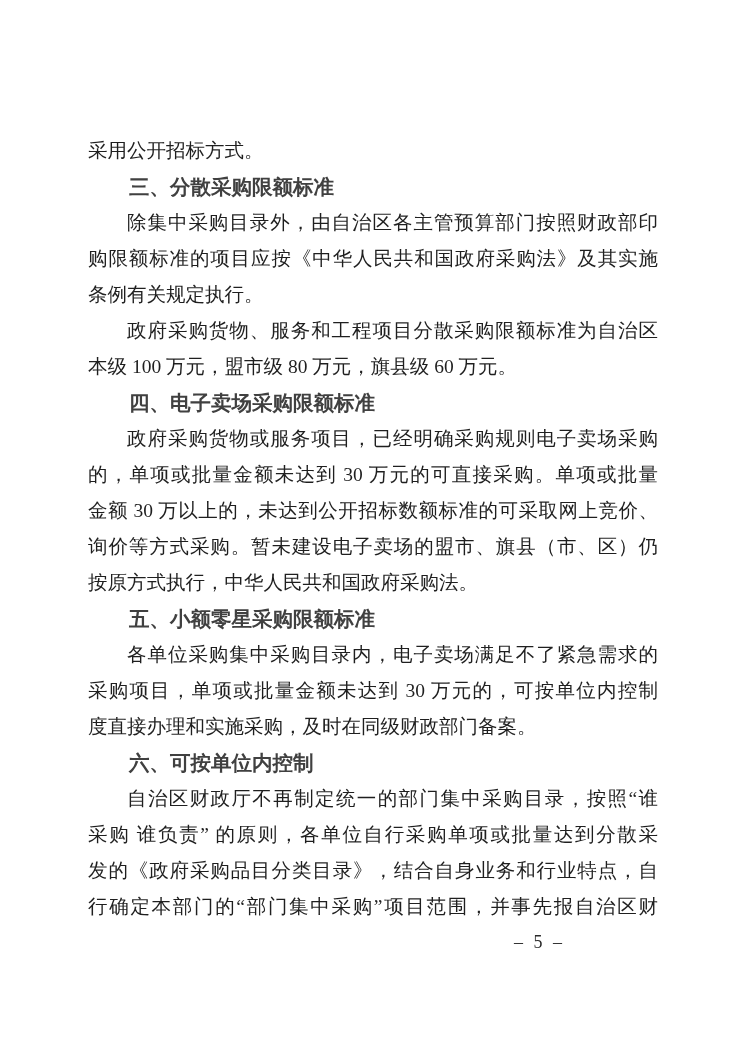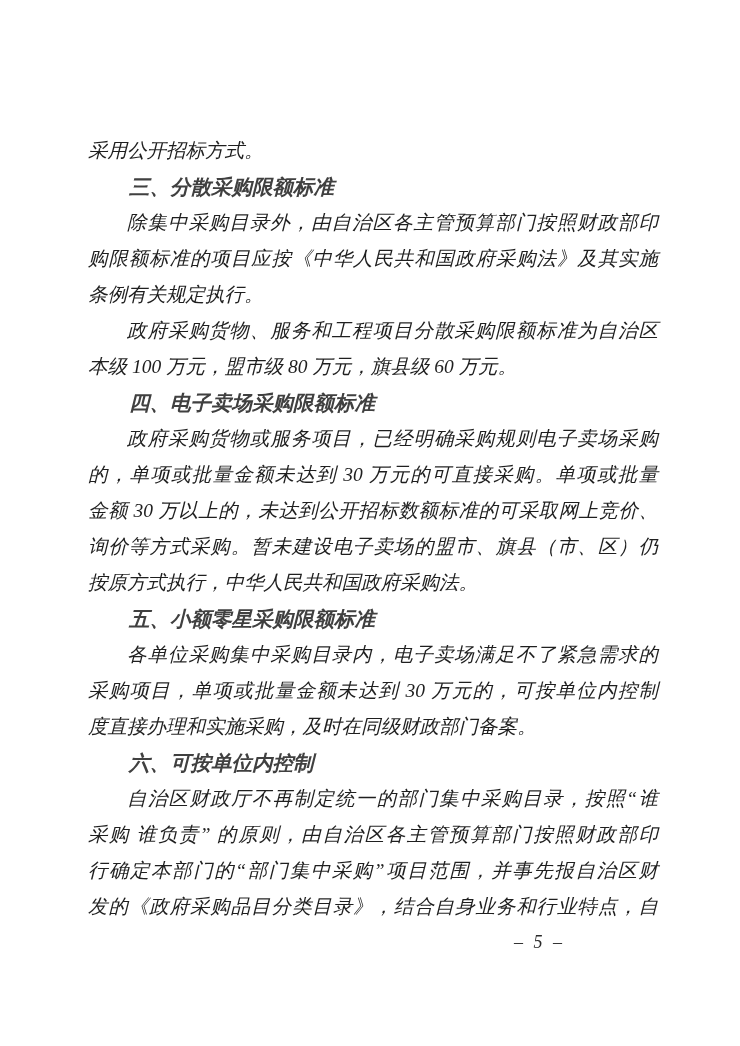--- a/index.html
+++ b/index.html
@@ -7,21 +7,20 @@
     padding: 0;
     background: #ffffff;
   }
   .page {
     position: relative;
     width: 662px;
     height: 1046px;
     background: #ffffff;
     overflow: hidden;
     font-family: "Liberation Serif", serif;
-    font-style: italic;
   }
   .textblock {
     position: absolute;
     left: 88px;
     top: 133px;
     width: 570px;
   }
   .doc-line {
     height: 36px;
     line-height: 36px;
@@ -74,18 +73,18 @@
       <div class="doc-line justify">的，单项或批量金额未达到 30 万元的可直接采购。单项或批量</div>
       <div class="doc-line justify">金额 30 万以上的，未达到公开招标数额标准的可采取网上竞价、</div>
       <div class="doc-line justify">询价等方式采购。暂未建设电子卖场的盟市、旗县（市、区）仍</div>
       <div class="doc-line">按原方式执行，中华人民共和国政府采购法。</div>
       <div class="doc-line heading indent">五、小额零星采购限额标准</div>
       <div class="doc-line indent justify">各单位采购集中采购目录内，电子卖场满足不了紧急需求的</div>
       <div class="doc-line justify">采购项目，单项或批量金额未达到 30 万元的，可按单位内控制</div>
       <div class="doc-line">度直接办理和实施采购，及时在同级财政部门备案。</div>
       <div class="doc-line heading indent">六、可按单位内控制</div>
       <div class="doc-line indent justify">自治区财政厅不再制定统一的部门集中采购目录，按照“谁</div>
-      <div class="doc-line justify">采购 谁负责” 的原则，由自治区各主管预算部门按照财政部印</div>
+      <div class="doc-line justify">采购 谁负责” 的原则，各单位自行采购单项或批量达到分散采</div>
+      <div class="doc-line justify">发的《政府采购品目分类目录》，结合自身业务和行业特点，自</div>
       <div class="doc-line justify">行确定本部门的“部门集中采购”项目范围，并事先报自治区财</div>
-      <div class="doc-line justify">发的《政府采购品目分类目录》，结合自身业务和行业特点，自</div>
     </div>
   <div class="page-number">– 5 –</div>
 </div>
 
 </body></html>

